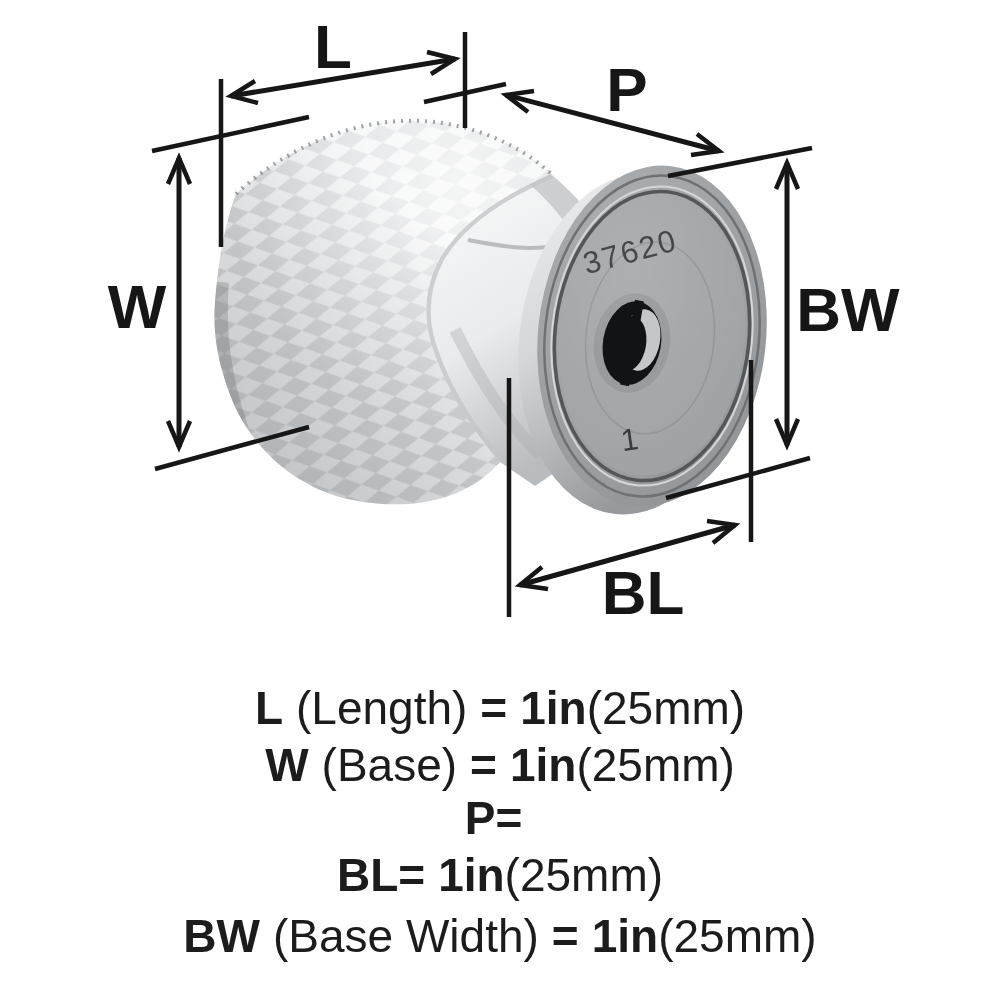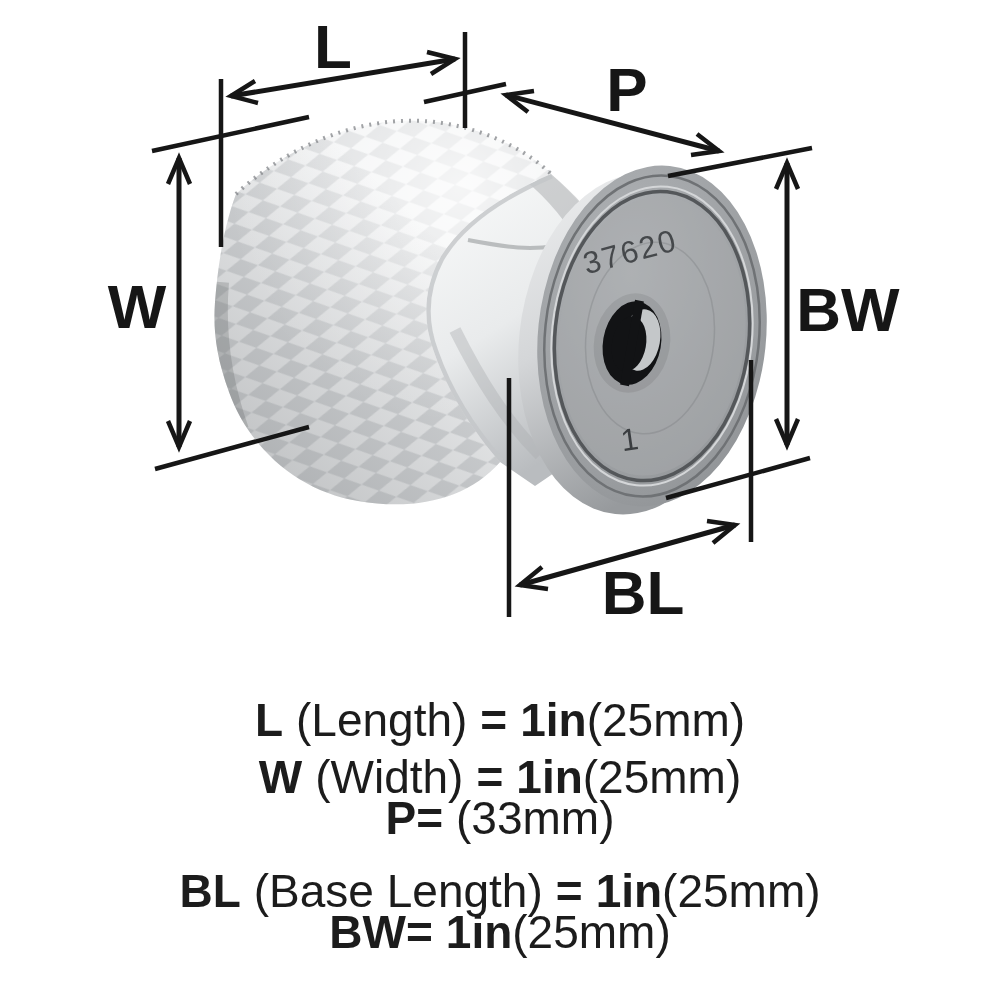--- a/index.html
+++ b/index.html
@@ -12,21 +12,21 @@
             text-anchor:middle;letter-spacing:2px;}
   .face-mark{font-family:"Liberation Sans",sans-serif;font-size:31px;fill:#3a3d40;text-anchor:middle;}
   .dim-line{stroke:#161616;stroke-width:5;fill:none;}
   .dim-head{stroke:#161616;stroke-width:4.5;fill:none;stroke-linejoin:miter;}
   .ext-line{stroke:#161616;stroke-width:4.5;fill:none;}
   .specs{position:absolute;top:676px;left:0;width:1000px;display:flex;flex-direction:column;}
   .spec-line{display:flex;align-items:baseline;justify-content:center;height:57px;
              font-size:46px;line-height:57px;color:#1c1c1c;white-space:pre;}
   .spec-line .b{font-weight:700;}
   .spec-line .r{font-weight:400;}
-  .spec-line .name{margin:16px 13px;}
+  .spec-line .name{margin:4px 13px;}
   .spec-line .eq{margin-right:13px;}
 </style>
 </head>
 <body>
 
 <div class="canvas">
 
   <svg class="diagram" viewBox="0 0 1000 660">
     <defs>
       <pattern id="knurl" width="32" height="18" patternUnits="userSpaceOnUse" patternTransform="rotate(-10)">
@@ -159,25 +159,25 @@
         <text class="dim-label" x="643" y="614">BL</text>
       </g>
     </g>
   </svg>
 
   <div class="specs">
     <div class="spec-line">
       <span class="b code">L</span><span class="r name">(Length)</span><span class="b eq">=</span><span class="b val">1in</span><span class="r met">(25mm)</span>
     </div>
     <div class="spec-line">
-      <span class="b code">W</span><span class="r name">(Width)</span><span class="b eq">=</span><span class="b val">1in</span><span class="r met">(25mm)</span>
+      <span class="b code">W</span><span class="r name">(Base)</span><span class="b eq">=</span><span class="b val">1in</span><span class="r met">(25mm)</span>
     </div>
     <div class="spec-line">
-      <span class="b code">P</span><span class="b eq">=</span><span class="r met">(33mm)</span>
+      <span class="b code">P</span><span class="b eq">=</span>
     </div>
     <div class="spec-line">
-      <span class="b code">BL</span><span class="r name">(Base Length)</span><span class="b eq">=</span><span class="b val">1in</span><span class="r met">(25mm)</span>
+      <span class="b code">BL</span><span class="b eq">=</span><span class="b val">1in</span><span class="r met">(25mm)</span>
     </div>
     <div class="spec-line">
-      <span class="b code">BW</span><span class="b eq">=</span><span class="b val">1in</span><span class="r met">(25mm)</span>
+      <span class="b code">BW</span><span class="r name">(Base Width)</span><span class="b eq">=</span><span class="b val">1in</span><span class="r met">(25mm)</span>
     </div>
   </div>
 </div>
 
 </body></html>

